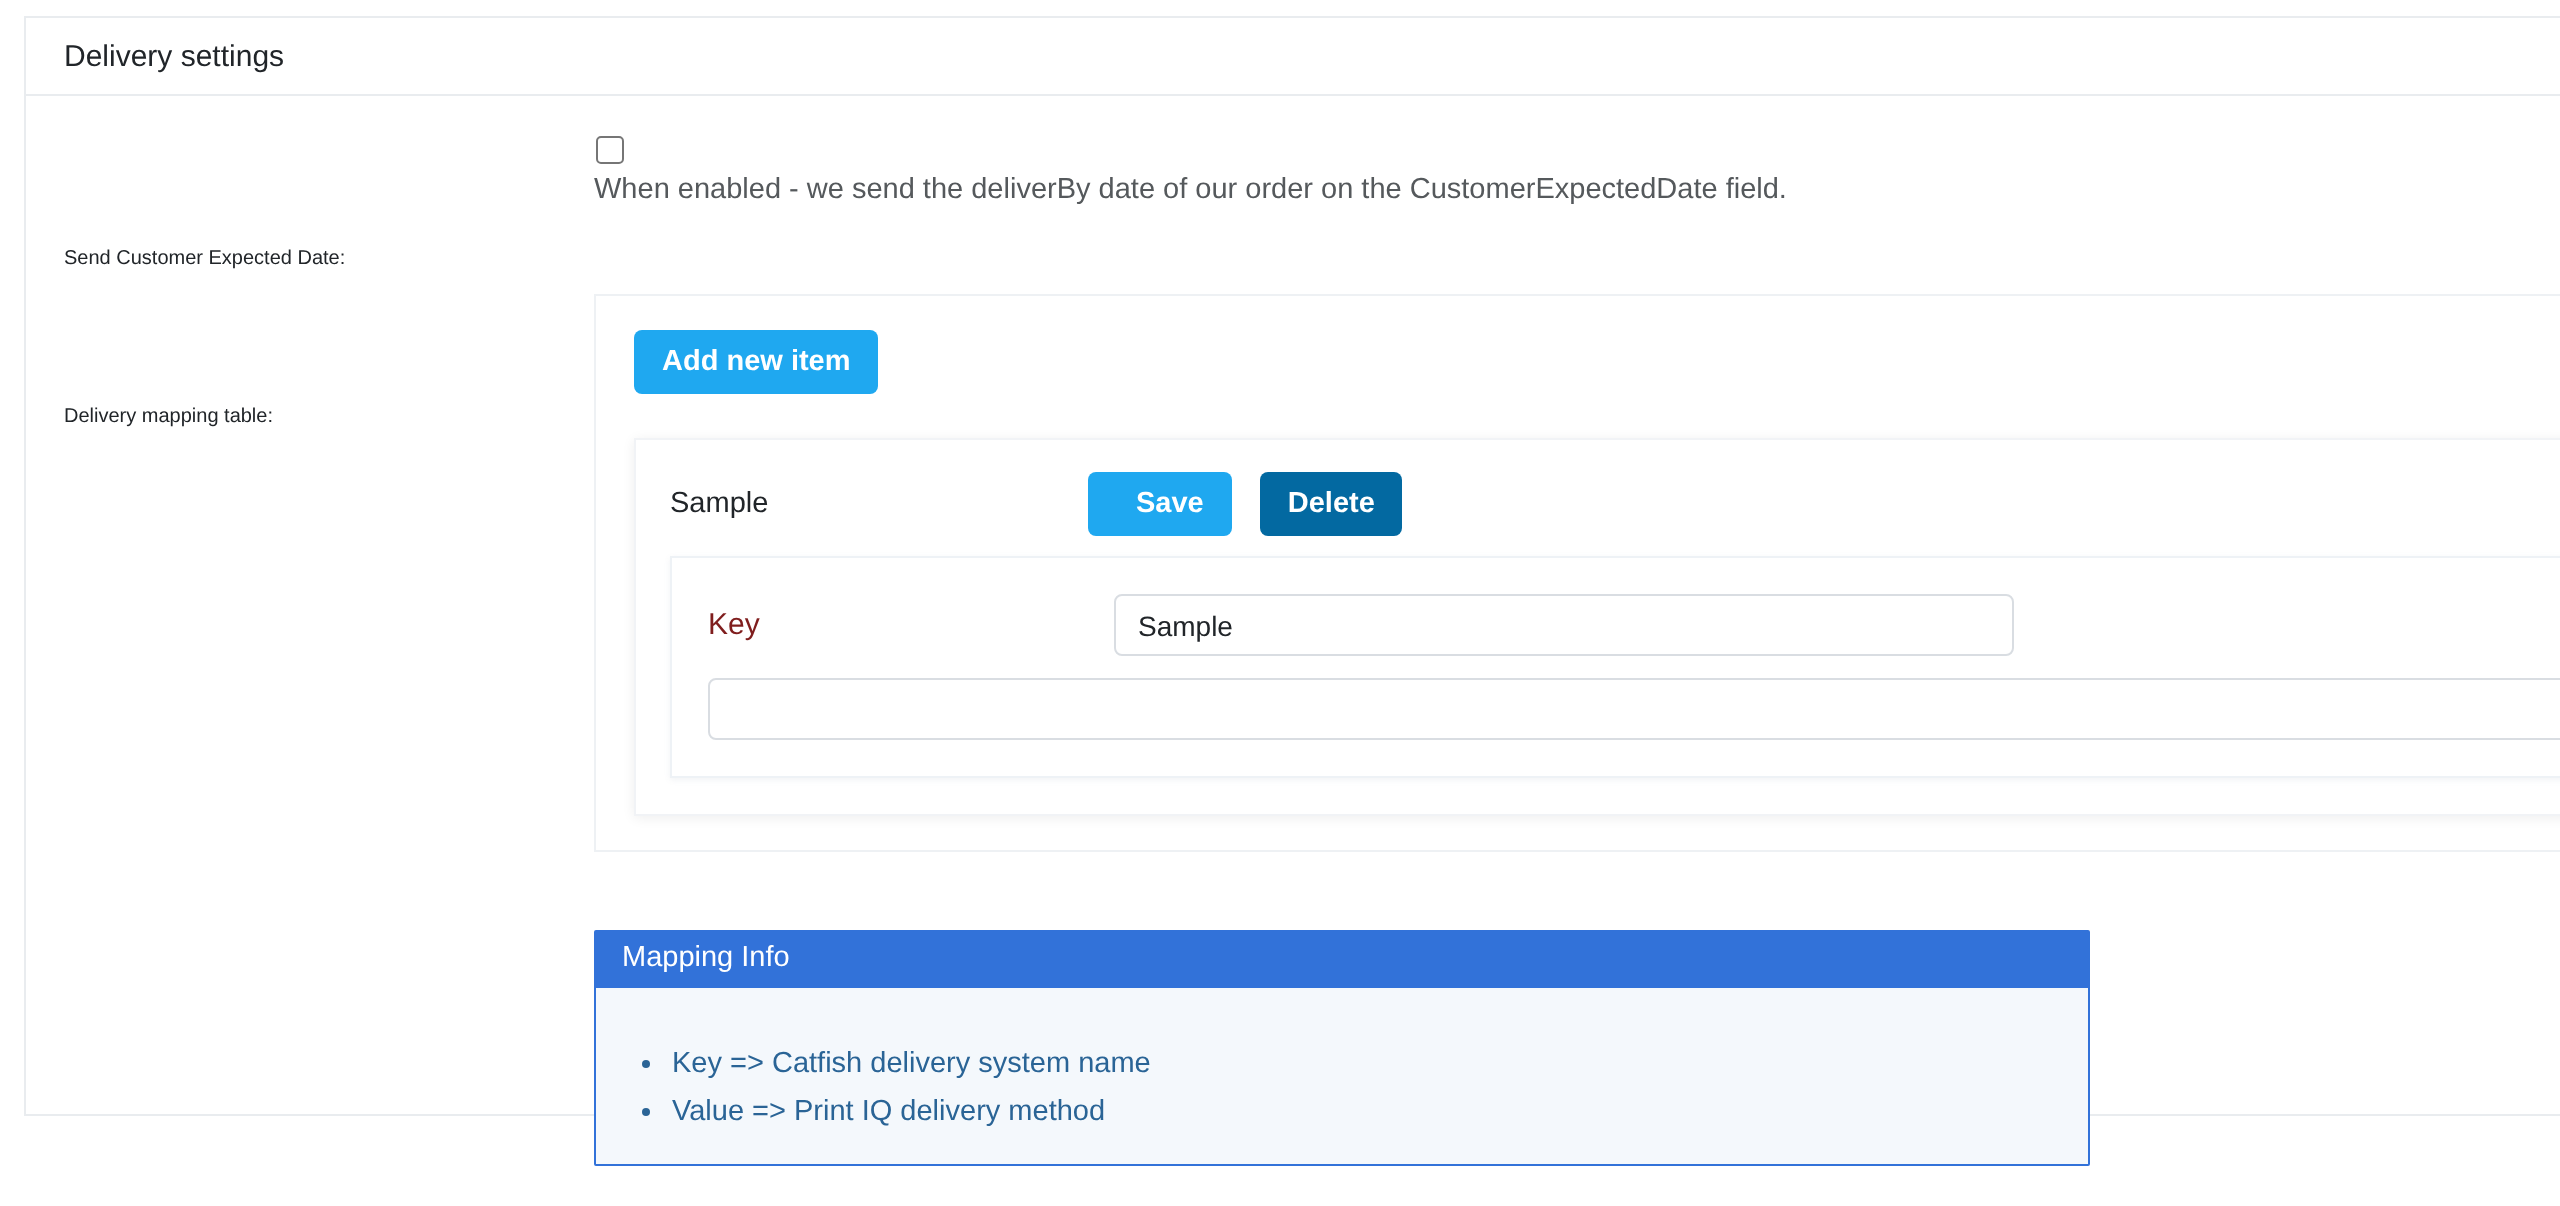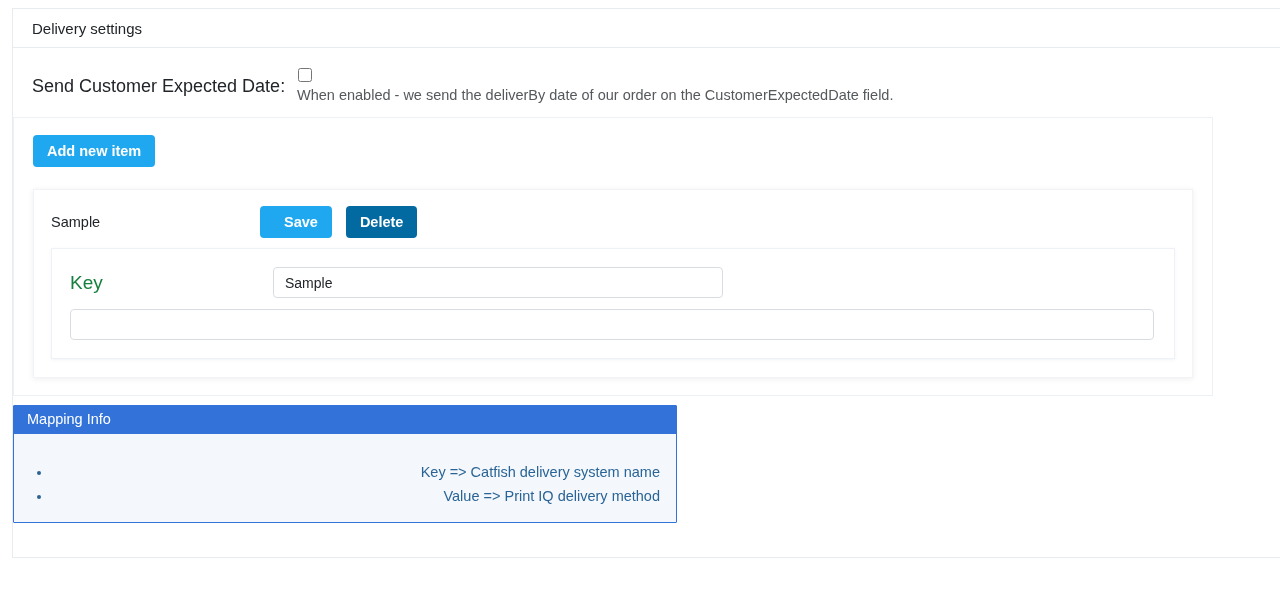--- a/index.html
+++ b/index.html
@@ -11,21 +11,21 @@
     background:#fff; border:1px solid #e9ecef;
   }
   .card-header {
     height:39px; padding:11px 19px 0 19px; border-bottom:1px solid #e9ecef;
     font-size:15px; color:#212529;
   }
   .card-body { padding:0 0 20px 0; }
 
   .form-row { display:flex; align-items:flex-start; }
   .form-label {
-    width:284px; min-width:284px; padding-left:19px; font-size:18px; color:#212529;
+    width:284px; min-width:284px; padding-left:19px; font-size:10px; color:#212529;margin-top:48px;
   }
   .row-expected { padding-top:20px; }
   .row-expected .form-label { padding-top:8px; }
   .row-mapping { margin-top:12px; }
   .row-mapping .form-label { padding-top:8px; }
   .control-col { flex:1 1 auto; }
 
   .checkbox {
     width:14px; height:14px; accent-color:#1fa8f0; margin:0 0 3px 1px; display:block;
   }
@@ -50,59 +50,60 @@
   .item-title { width:209px; min-width:209px; font-size:14.5px; color:#212529; }
   .btn-save { margin-right:14px;padding-left:24px; }
 
   .item-fields {
     margin-top:10px; border:1px solid #eef2f6; background:#fff;
     box-shadow:0 1px 3px rgba(120,140,160,0.10);
     padding:18px 20px 18px 18px;
   }
   .field-row { display:flex; align-items:center; }
   .field-row + .field-row { margin-top:11px; }
-  .field-label { width:203px; min-width:203px; font-size:19px; color:#15803d; }
+  .field-label { width:203px; min-width:203px; font-size:15px; color:#7f1d1d; }
   .text-input {
     height:31px; border:1px solid #d9dde2; border-radius:4px; background:#fff;
     font-size:14px; color:#212529; padding:0 11px; font-family:inherit; outline:none;
   }
   .key-input { width:450px; }
   .value-input { flex:1 1 auto; min-width:887px; }
 
   .info-panel {
-    margin-top:9px; width:664px; border:1px solid #3272d9; border-radius:1px;
+    margin-top:39px; width:748px; border:1px solid #3272d9; border-radius:1px;
     background:#f4f8fc;
   }
   .info-header {
     background:#3272d9; color:#fff; height:28px; padding:5px 13px 0 13px;
     font-size:14.5px;
   }
   .info-body { padding:26px 16px 14px 16px; }
   .info-body ul { margin-left:22px; }
   .info-body li {
-    font-size:14.5px; color:#2a6496; line-height:24px; list-style-type:disc;text-align:right;
+    font-size:14.5px; color:#2a6496; line-height:24px; list-style-type:disc;
   }
 </style>
 </head>
 <body>
 
 <div class="settings-card">
   <div class="card-header">Delivery settings</div>
 
   <div class="card-body">
 
     <div class="form-row row-expected">
       <div class="form-label">Send Customer Expected Date:</div>
       <div class="control-col">
         <input type="checkbox" class="checkbox" style="">
         <div class="help-text">When enabled - we send the deliverBy date of our order on the CustomerExpectedDate field.</div>
       </div>
     </div>
 
     <div class="form-row row-mapping">
+      <div class="form-label">Delivery mapping table:</div>
 
       <div class="control-col">
 
         <div class="mapping-panel">
           <button class="btn btn-add" style="background:#1fa8f0">Add new item</button>
 
           <div class="item-card">
             <div class="item-head">
               <div class="item-title">Sample</div>
               <button class="btn btn-save" style="background:#1fa8f0">Save</button>

